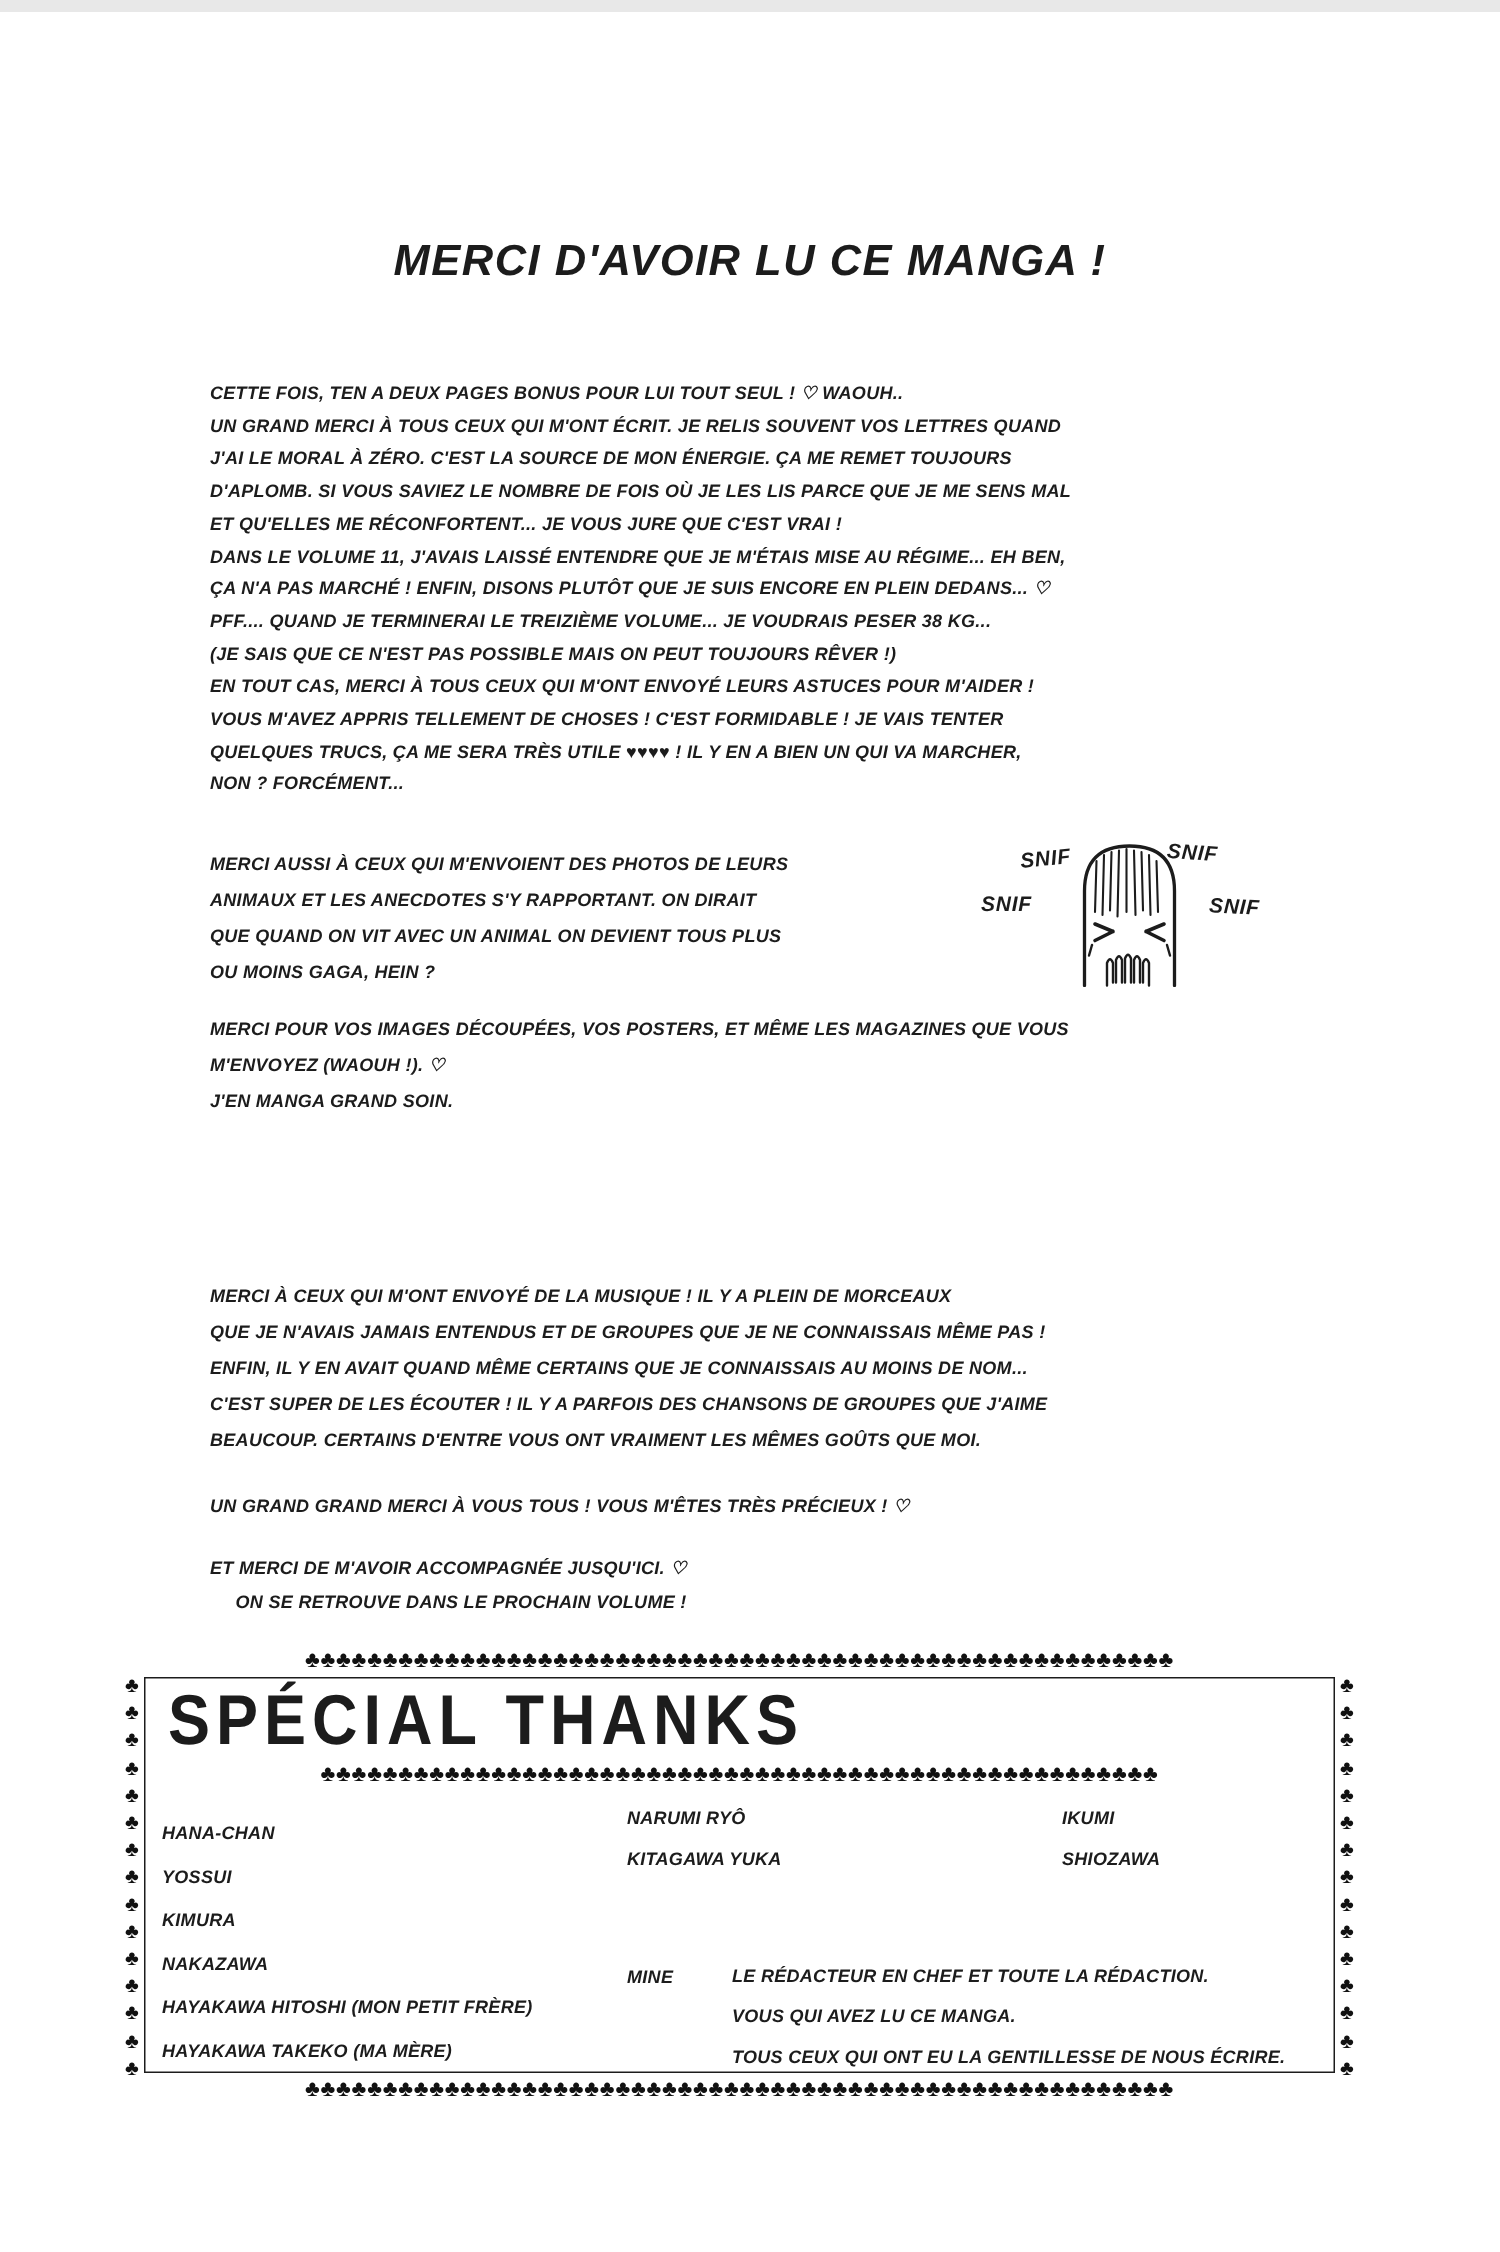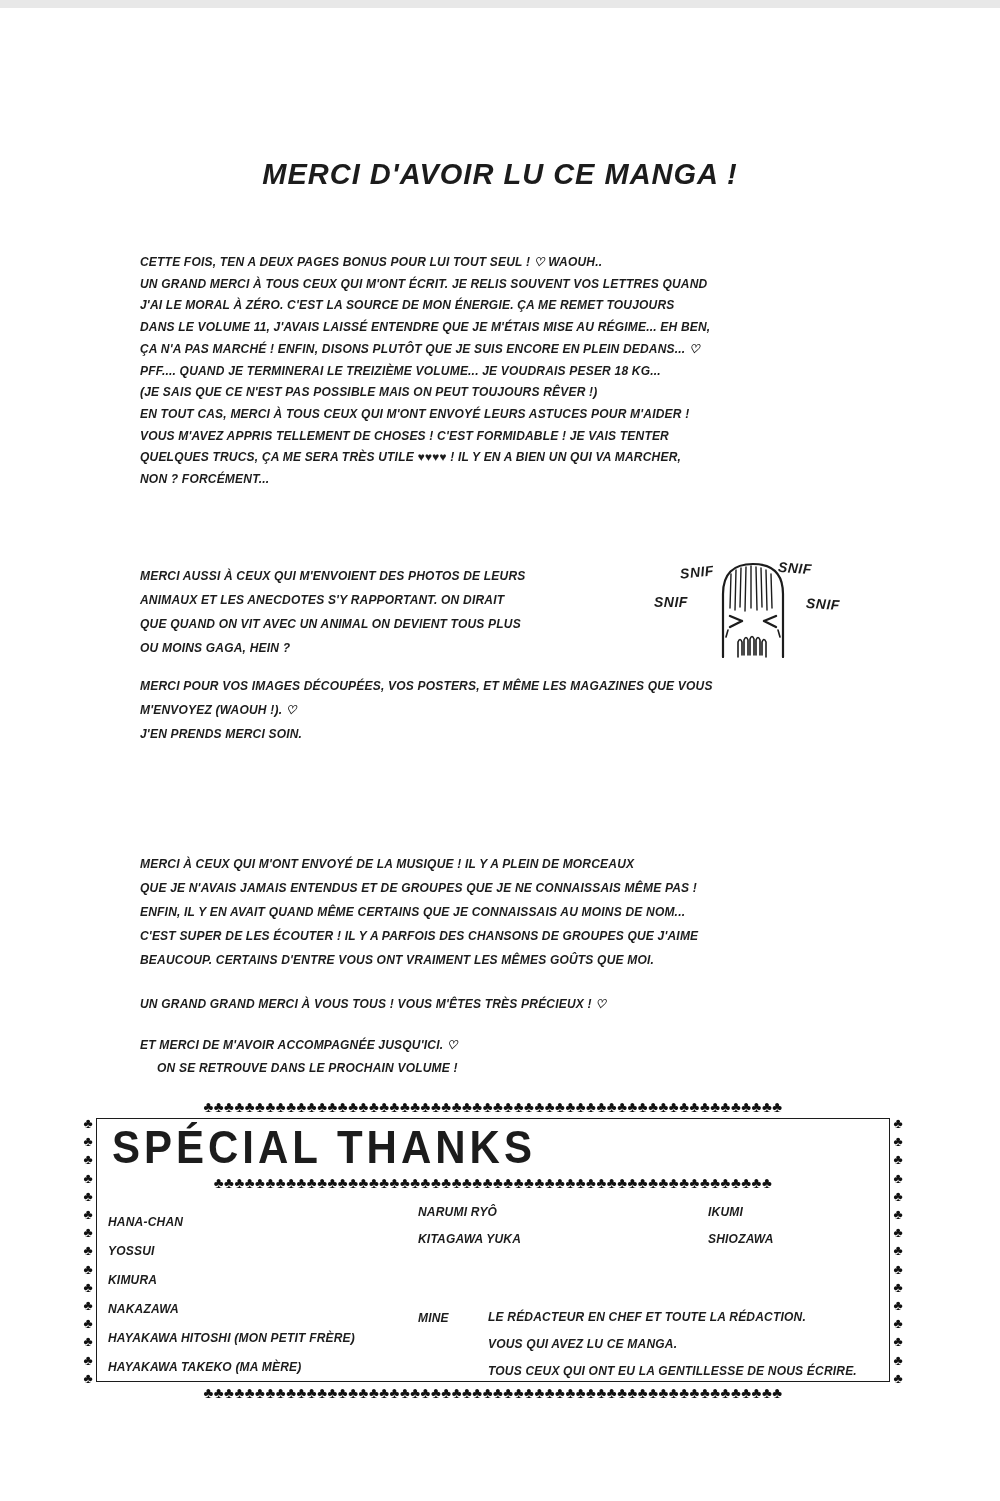--- a/index.html
+++ b/index.html
@@ -84,23 +84,25 @@
 <body>
 
 <div class="page">
 
   <h1 class="page-title">MERCI D'AVOIR LU CE MANGA !</h1>
 
   <div class="para hand p-letters">
       <div class="line">CETTE FOIS, TEN A DEUX PAGES BONUS POUR LUI TOUT SEUL ! ♡ WAOUH..</div>
       <div class="line">UN GRAND MERCI À TOUS CEUX QUI M'ONT ÉCRIT. JE RELIS SOUVENT VOS LETTRES QUAND</div>
       <div class="line">J'AI LE MORAL À ZÉRO. C'EST LA SOURCE DE MON ÉNERGIE. ÇA ME REMET TOUJOURS</div>
+      <div class="line">D'APLOMB. SI VOUS SAVIEZ LE NOMBRE DE FOIS OÙ JE LES LIS PARCE QUE JE ME SENS MAL</div>
+      <div class="line">ET QU'ELLES ME RÉCONFORTENT... JE VOUS JURE QUE C'EST VRAI !</div>
       <div class="line">DANS LE VOLUME 11, J'AVAIS LAISSÉ ENTENDRE QUE JE M'ÉTAIS MISE AU RÉGIME... EH BEN,</div>
       <div class="line">ÇA N'A PAS MARCHÉ ! ENFIN, DISONS PLUTÔT QUE JE SUIS ENCORE EN PLEIN DEDANS...  ♡</div>
-      <div class="line">PFF.... QUAND JE TERMINERAI LE TREIZIÈME VOLUME... JE VOUDRAIS PESER 18 KG...</div>
+      <div class="line">PFF.... QUAND JE TERMINERAI LE TREIZIÈME VOLUME... JE VOUDRAIS PESER 38 KG...</div>
       <div class="line">(JE SAIS QUE CE N'EST PAS POSSIBLE MAIS ON PEUT TOUJOURS RÊVER !)</div>
       <div class="line">EN TOUT CAS, MERCI À TOUS CEUX QUI M'ONT ENVOYÉ LEURS ASTUCES POUR M'AIDER !</div>
       <div class="line">VOUS M'AVEZ APPRIS TELLEMENT DE CHOSES ! C'EST FORMIDABLE ! JE VAIS TENTER</div>
       <div class="line">QUELQUES TRUCS, ÇA ME SERA TRÈS UTILE ♥♥♥♥ ! IL Y EN A BIEN UN QUI VA MARCHER,</div>
       <div class="line">NON ? FORCÉMENT...</div>
     </div>
 
   <div class="para hand p-animals">
       <div class="line">MERCI AUSSI À CEUX QUI M'ENVOIENT DES PHOTOS DE LEURS</div>
       <div class="line">ANIMAUX ET LES ANECDOTES S'Y RAPPORTANT. ON DIRAIT</div>
@@ -137,21 +139,21 @@
       <path d="M30,97 L30,82 Q32,77 34,82 L34,97" stroke-width="1.6"></path>
       <path d="M36,97 L36,81 Q38,76 40,81 L40,97" stroke-width="1.6"></path>
       <path d="M42,97 L42,82 Q44,77 46,82 L46,97" stroke-width="1.6"></path>
       <path d="M48,97 L48,84 Q50,79 52,84 L52,99" stroke-width="1.6"></path>
     </svg>
   </div>
 
   <div class="para hand p-images">
       <div class="line">MERCI POUR VOS IMAGES DÉCOUPÉES, VOS POSTERS, ET MÊME LES MAGAZINES QUE VOUS</div>
       <div class="line">M'ENVOYEZ (WAOUH !).  ♡</div>
-      <div class="line">J'EN PRENDS MERCI SOIN.</div>
+      <div class="line">J'EN MANGA GRAND SOIN.</div>
     </div>
 
 
   <div class="para hand p-music">
       <div class="line">MERCI À CEUX QUI M'ONT ENVOYÉ DE LA MUSIQUE ! IL Y A PLEIN DE MORCEAUX</div>
       <div class="line">QUE JE N'AVAIS JAMAIS ENTENDUS ET DE GROUPES QUE JE NE CONNAISSAIS MÊME PAS !</div>
       <div class="line">ENFIN, IL Y EN AVAIT QUAND MÊME CERTAINS QUE JE CONNAISSAIS AU MOINS DE NOM...</div>
       <div class="line">C'EST SUPER DE LES ÉCOUTER ! IL Y A PARFOIS DES CHANSONS DE GROUPES QUE J'AIME</div>
       <div class="line">BEAUCOUP. CERTAINS D'ENTRE VOUS ONT VRAIMENT LES MÊMES GOÛTS QUE MOI.</div>
     </div>

